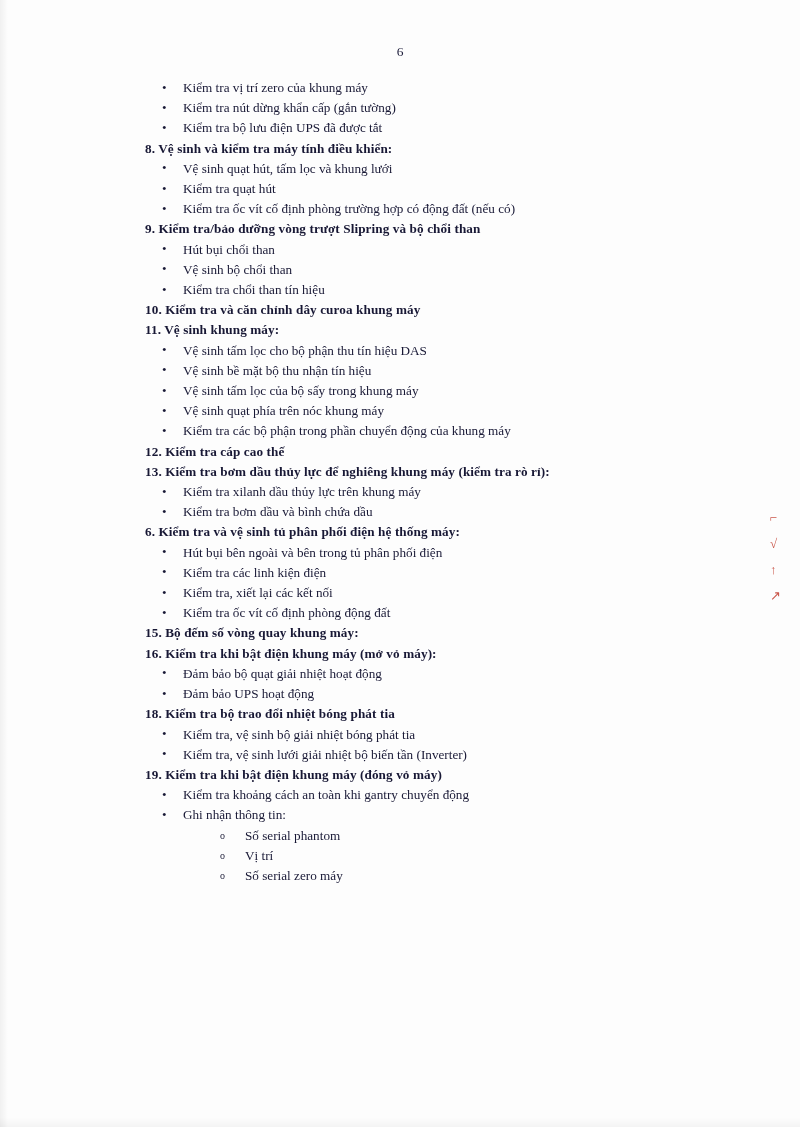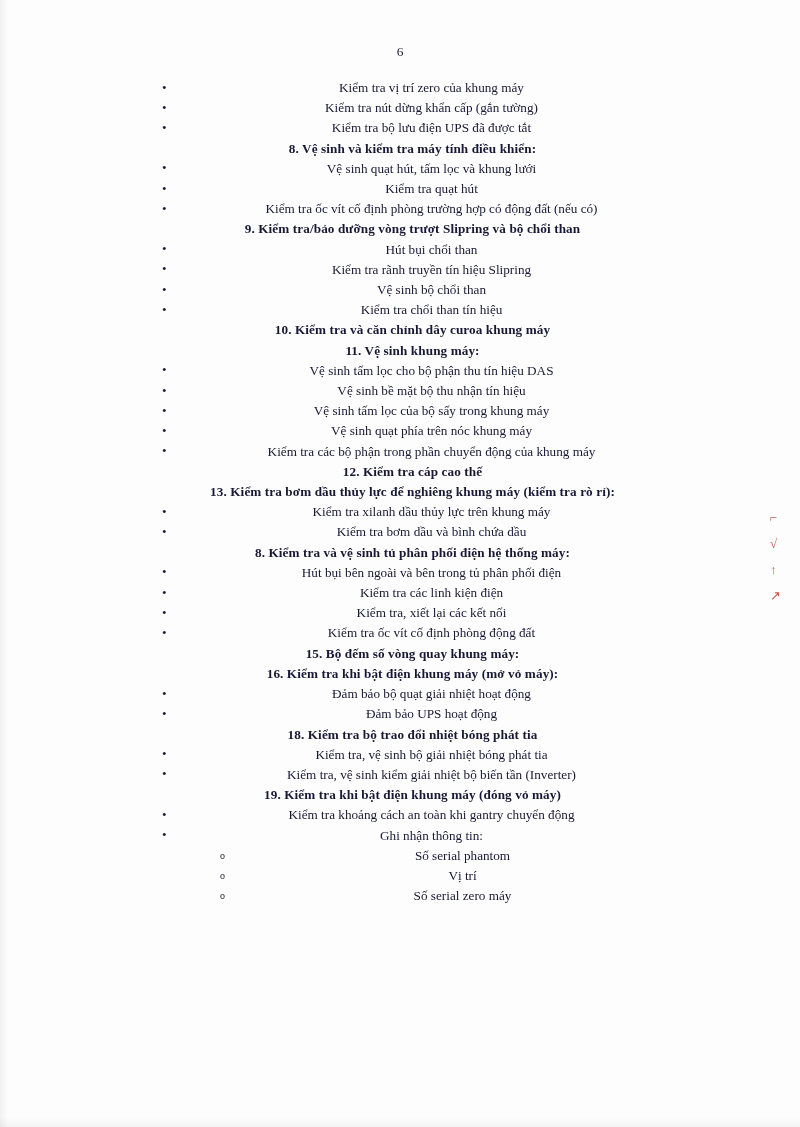--- a/index.html
+++ b/index.html
@@ -35,21 +35,20 @@
     top: 78px;
     left: 140px;
     width: 540px;
   }
   .line {
     font-size: 13.2px;
     line-height: 20.2px;
     color: #181835;
     white-space: nowrap;
     position: relative;
-    text-align: center;
   }
   .heading {
     font-weight: bold;
     margin-left: 5px;
     letter-spacing: 0.1px;
   }
   .bullet-line {
     padding-left: 43px;
     position: relative;
   }
@@ -115,46 +114,45 @@
   <div class="content">
     <div class="line bullet-line">Kiểm tra vị trí zero của khung máy</div>
     <div class="line bullet-line">Kiểm tra nút dừng khẩn cấp (gắn tường)</div>
     <div class="line bullet-line">Kiểm tra bộ lưu điện UPS đã được tắt</div>
     <div class="line heading">8. Vệ sinh và kiểm tra máy tính điều khiển:</div>
     <div class="line bullet-line">Vệ sinh quạt hút, tấm lọc và khung lưới</div>
     <div class="line bullet-line">Kiểm tra quạt hút</div>
     <div class="line bullet-line">Kiểm tra ốc vít cố định phòng trường hợp có động đất (nếu có)</div>
     <div class="line heading">9. Kiểm tra/bảo dưỡng vòng trượt Slipring và bộ chổi than</div>
     <div class="line bullet-line">Hút bụi chổi than</div>
-    <div class="line bullet-line">Kiểm tra rãnh truyền tín hiệu Slipring</div>
     <div class="line bullet-line">Vệ sinh bộ chổi than</div>
     <div class="line bullet-line">Kiểm tra chổi than tín hiệu</div>
     <div class="line heading">10. Kiểm tra và căn chỉnh dây curoa khung máy</div>
     <div class="line heading">11. Vệ sinh khung máy:</div>
     <div class="line bullet-line">Vệ sinh tấm lọc cho bộ phận thu tín hiệu DAS</div>
     <div class="line bullet-line">Vệ sinh bề mặt bộ thu nhận tín hiệu</div>
     <div class="line bullet-line">Vệ sinh tấm lọc của bộ sấy trong khung máy</div>
     <div class="line bullet-line">Vệ sinh quạt phía trên nóc khung máy</div>
     <div class="line bullet-line">Kiểm tra các bộ phận trong phần chuyển động của khung máy</div>
     <div class="line heading">12. Kiểm tra cáp cao thế</div>
     <div class="line heading">13. Kiểm tra bơm dầu thủy lực để nghiêng khung máy (kiểm tra rò rỉ):</div>
     <div class="line bullet-line">Kiểm tra xilanh dầu thủy lực trên khung máy</div>
     <div class="line bullet-line">Kiểm tra bơm dầu và bình chứa dầu</div>
-    <div class="line heading">8. Kiểm tra và vệ sinh tủ phân phối điện hệ thống máy:</div>
+    <div class="line heading">6. Kiểm tra và vệ sinh tủ phân phối điện hệ thống máy:</div>
     <div class="line bullet-line">Hút bụi bên ngoài và bên trong tủ phân phối điện</div>
     <div class="line bullet-line">Kiểm tra các linh kiện điện</div>
     <div class="line bullet-line">Kiểm tra, xiết lại các kết nối</div>
     <div class="line bullet-line">Kiểm tra ốc vít cố định phòng động đất</div>
     <div class="line heading">15. Bộ đếm số vòng quay khung máy:</div>
     <div class="line heading">16.  Kiểm tra khi bật điện khung máy (mở vỏ máy):</div>
     <div class="line bullet-line">Đảm bảo bộ quạt giải nhiệt hoạt động</div>
     <div class="line bullet-line">Đảm bảo UPS hoạt động</div>
     <div class="line heading">18. Kiểm tra bộ trao đổi nhiệt bóng phát tia</div>
     <div class="line bullet-line">Kiểm tra, vệ sinh bộ giải nhiệt bóng phát tia</div>
-    <div class="line bullet-line">Kiểm tra, vệ sinh kiểm giải nhiệt bộ biến tần (Inverter)</div>
+    <div class="line bullet-line">Kiểm tra, vệ sinh lưới giải nhiệt bộ biến tần (Inverter)</div>
     <div class="line heading">19. Kiểm tra khi bật điện khung máy (đóng vỏ máy)</div>
     <div class="line bullet-line">Kiểm tra khoảng cách an toàn khi gantry chuyển động</div>
     <div class="line bullet-line">Ghi nhận thông tin:</div>
     <div class="line sub-line">Số serial phantom</div>
     <div class="line sub-line">Vị trí</div>
     <div class="line sub-line">Số serial zero máy</div>
   </div>
 
   <div class="margin-marks">
     <div>⌐</div>

